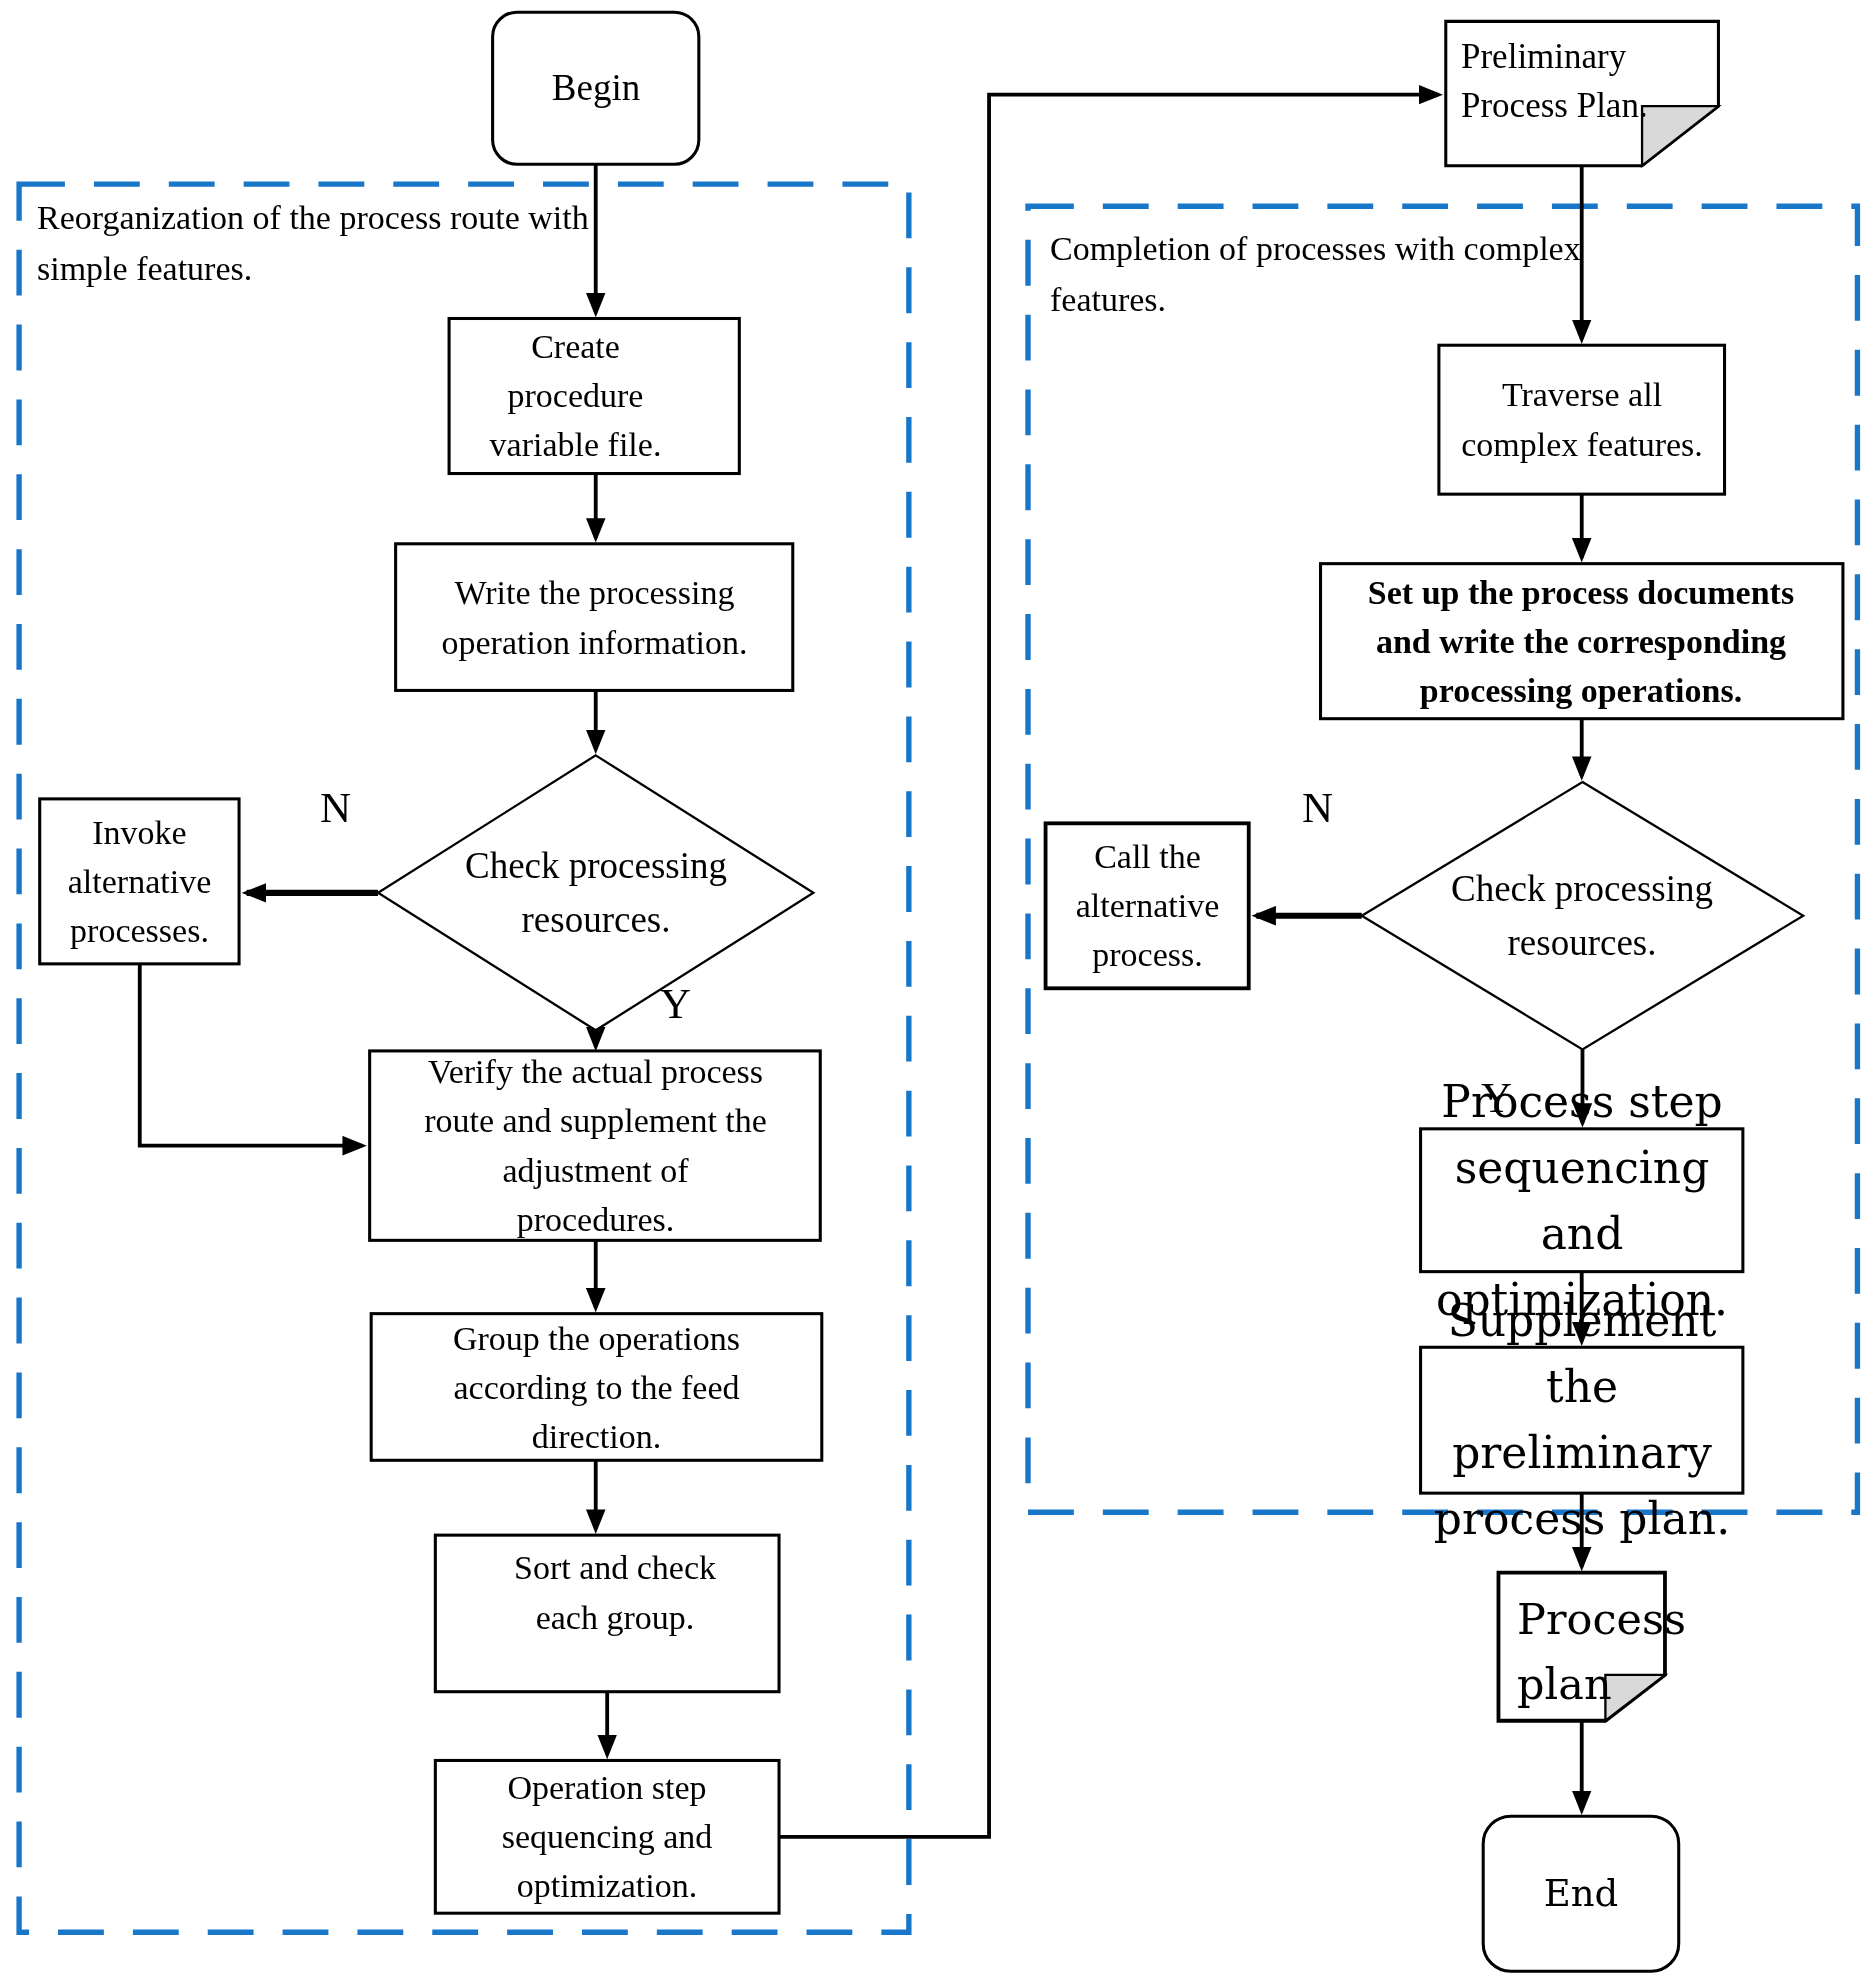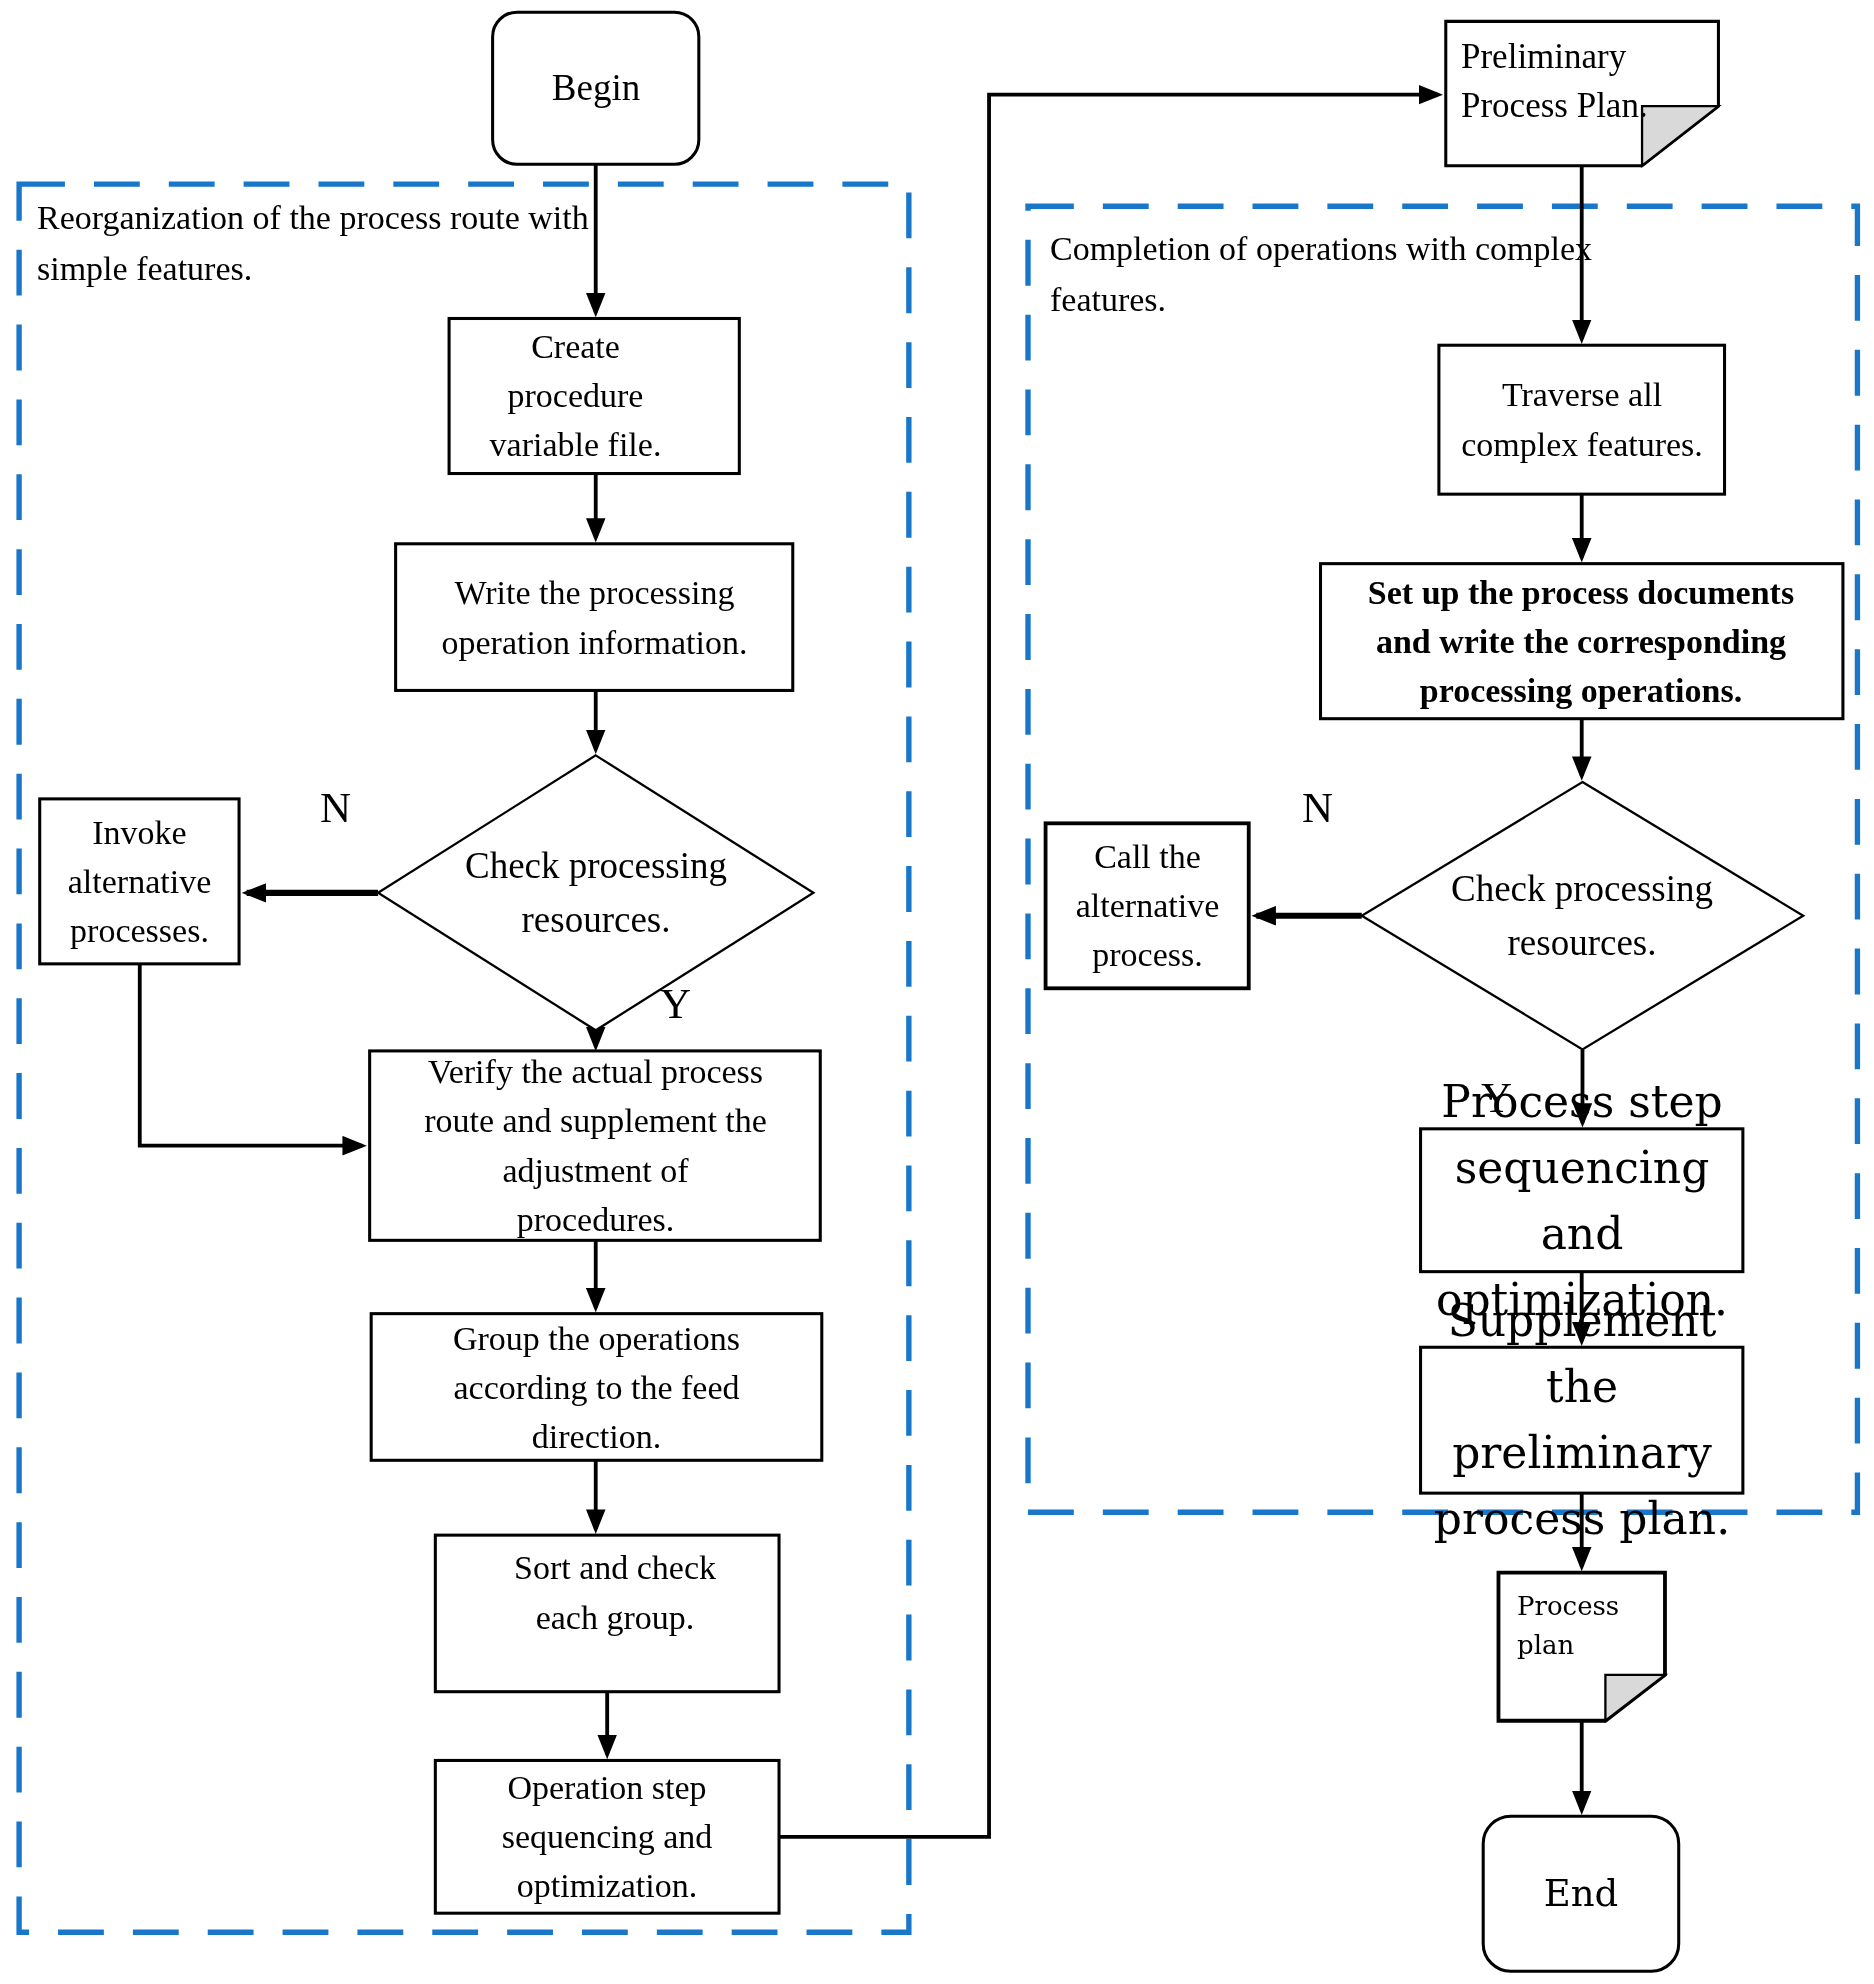--- a/index.html
+++ b/index.html
@@ -94,21 +94,21 @@
     <rect x="1369" y="1078" width="266" height="216" fill="#fff" stroke="#000" stroke-width="5"></rect>
     <rect x="1860" y="1478" width="422" height="187" fill="#fff" stroke="#000" stroke-width="4"></rect>
     <rect x="1860" y="1764" width="422" height="191" fill="#fff" stroke="#000" stroke-width="4"></rect>
     <path d="M1962,2059 L2180,2059 L2180,2193 L2102,2253 L1962,2253 Z" fill="#fff" stroke="#000" stroke-width="5"></path>
     <polygon points="2180,2193 2102,2253 2102,2193" fill="#D9D9D9" stroke="#000" stroke-width="3"></polygon>
     <rect x="1942" y="2378" width="256" height="203" rx="36" fill="#fff" stroke="#000" stroke-width="4"></rect>
   </svg>
 
   <div class="region-title" style="left:37px;top:192px;width:855px;">Reorganization of the process route with
 simple features.</div>
-  <div class="region-title" style="left:1050px;top:223px;width:794px;">Completion of operations with complex
+  <div class="region-title" style="left:1050px;top:223px;width:794px;">Completion of processes with complex
 features.</div>
 
   <div class="lbl terminator" style="left:493px;top:12.2px;width:206px;height:152px;">Begin</div>
   <div class="lbl" style="left:449px;top:318px;width:253px;height:155px;">Create
 procedure
 variable file.</div>
   <div class="lbl" style="left:396px;top:544px;width:397px;height:147px;">Write the processing
 operation information.</div>
   <div class="lbl diamond-text" style="left:428px;top:824px;width:336px;height:137px;">Check processing
 resources.</div>
@@ -139,21 +139,21 @@
 resources.</div>
   <div class="lbl" style="left:1046px;top:823px;width:203px;height:165px;">Call the
 alternative
 process.</div>
   <div class="lbl widefont" style="left:1421px;top:1129px;width:322px;height:143px;">Process step
 sequencing and
 optimization.</div>
   <div class="lbl widefont" style="left:1421px;top:1347px;width:322px;height:146px;">Supplement the
 preliminary
 process plan.</div>
-  <div class="lbl left widefont" style="left:1517px;top:1587px;width:137px;height:122px;font-size:26px;">Process
+  <div class="lbl left widefont" style="left:1517px;top:1587px;width:137px;height:122px;font-size:43px;">Process
 plan</div>
   <div class="lbl widefont" style="left:1483px;top:1816px;width:196px;height:155px;font-size:37px;">End</div>
 
   <div class="branch" style="left:309px;top:781px;">N</div>
   <div class="branch" style="left:649px;top:977px;">Y</div>
   <div class="branch" style="left:1291px;top:781px;">N</div>
   <div class="branch" style="left:1470px;top:1071px;">Y</div>
 
 </div>
 

